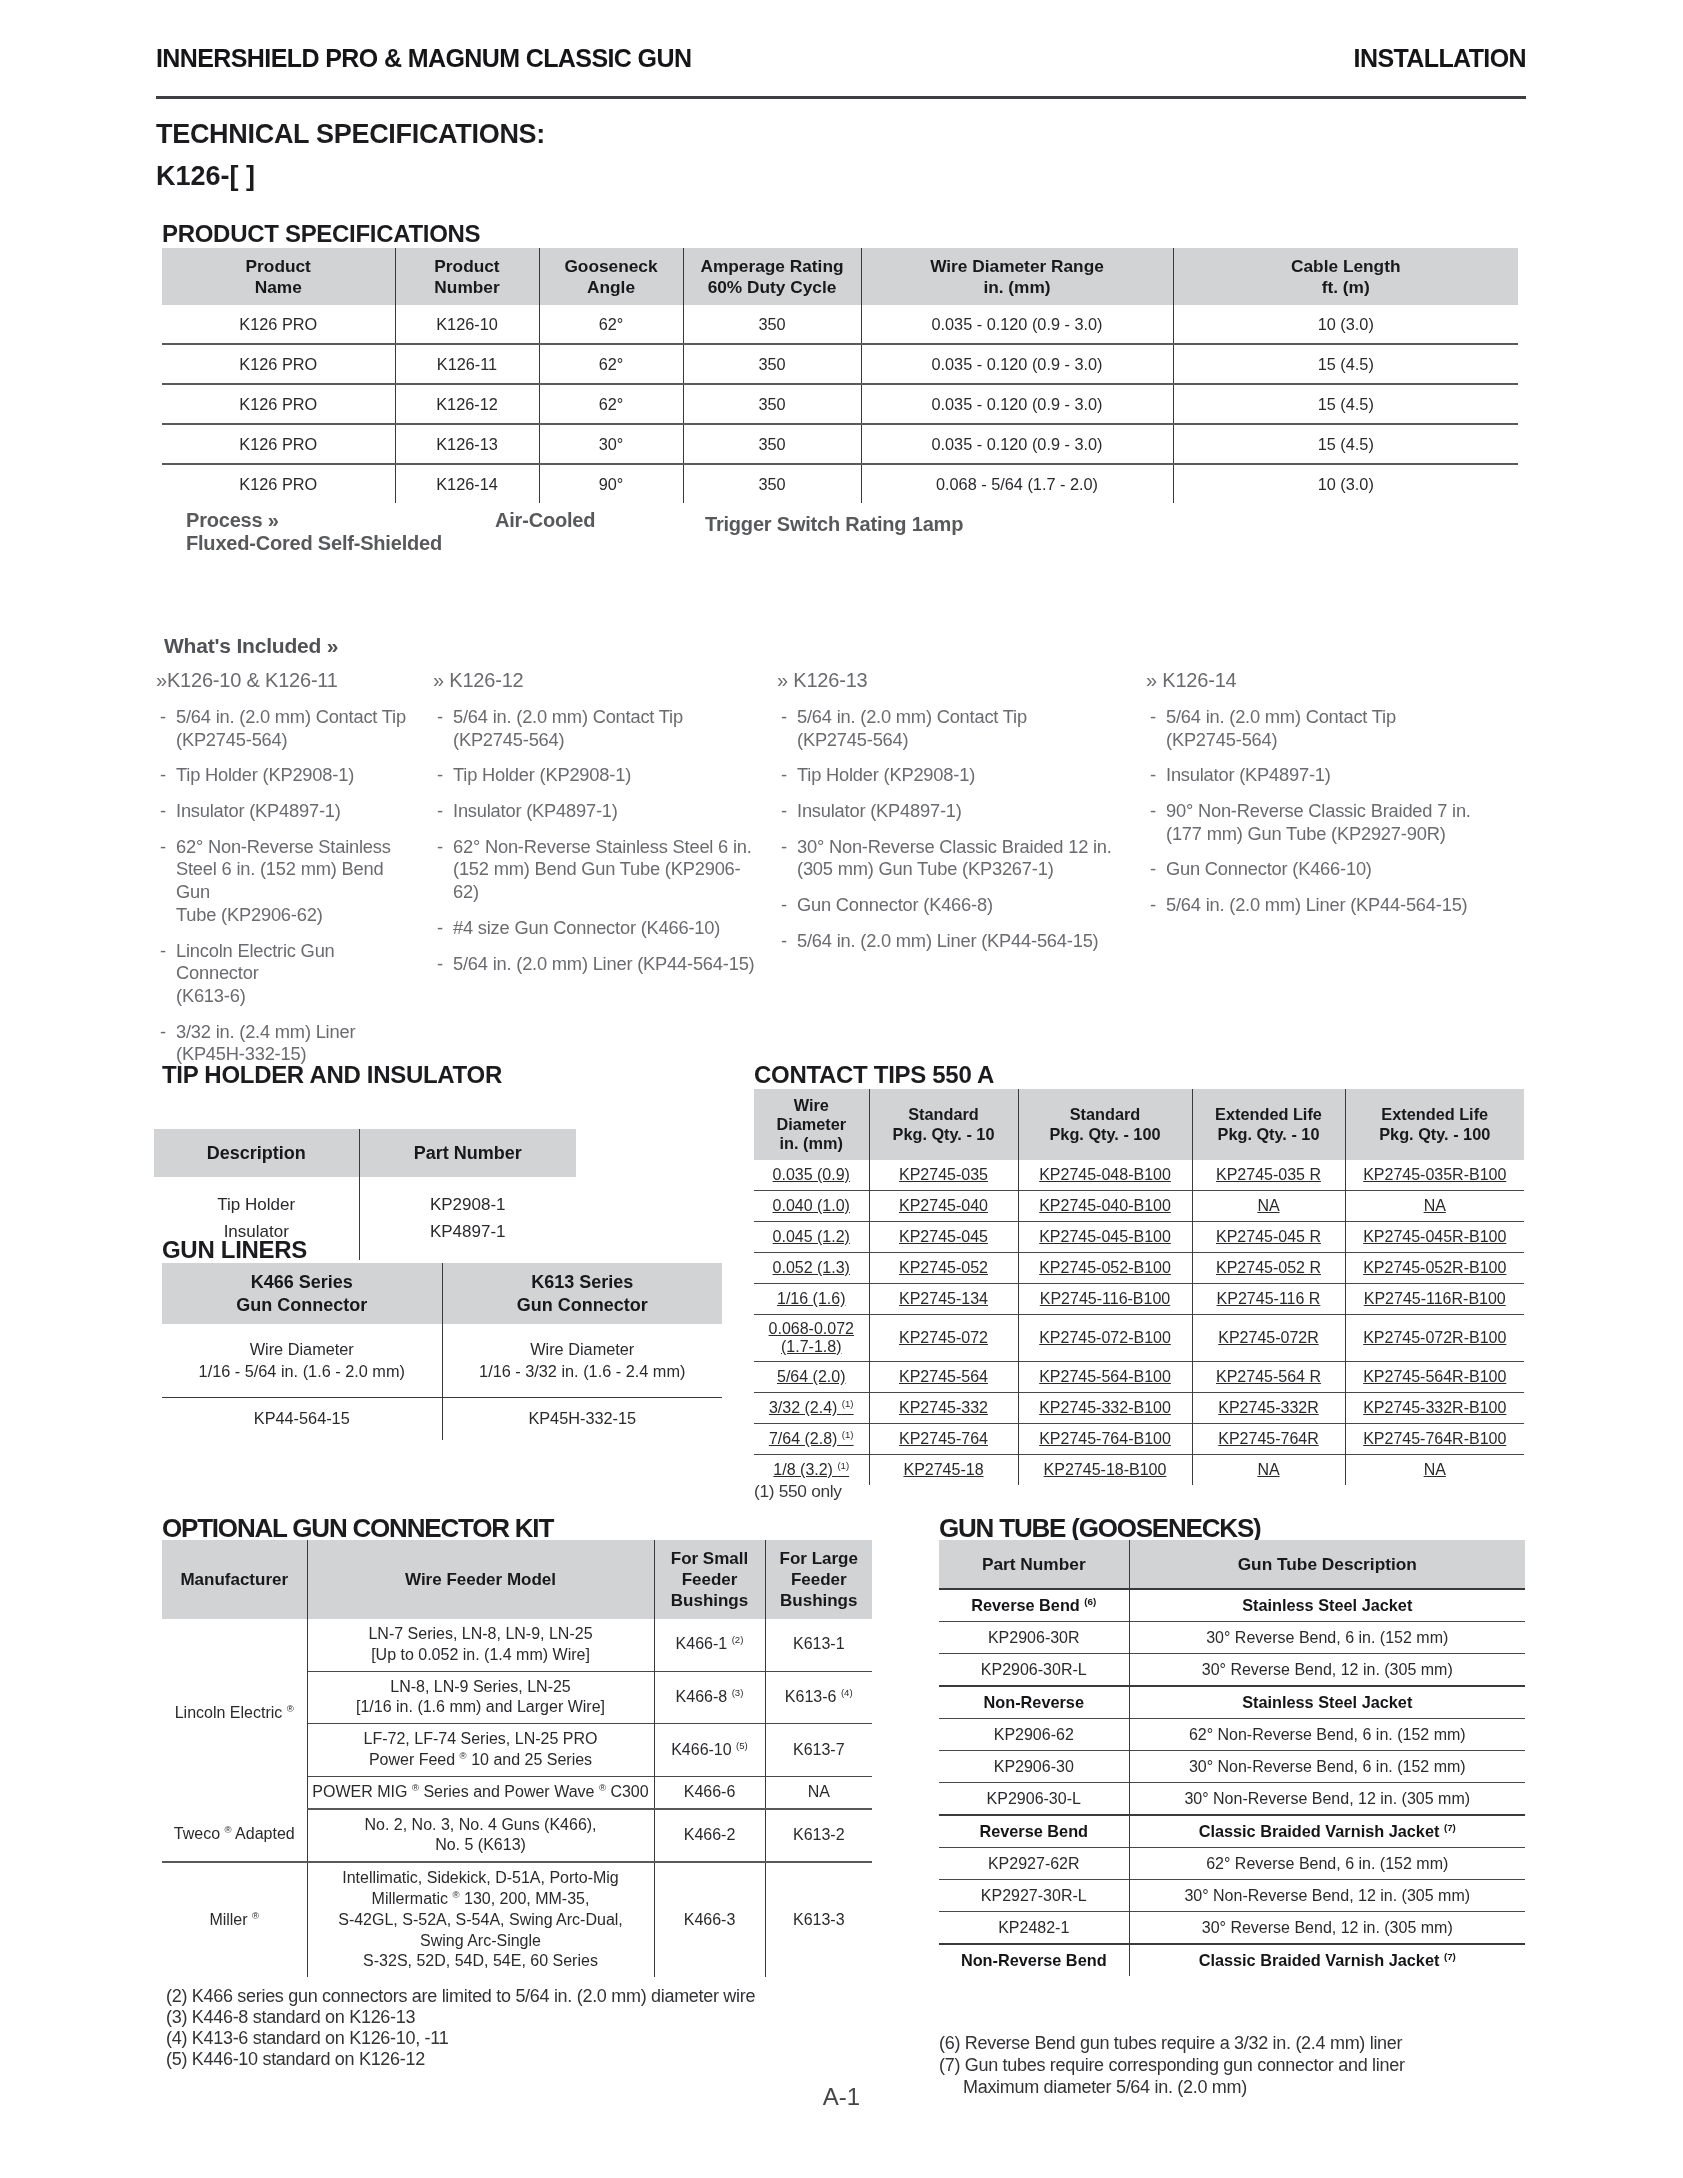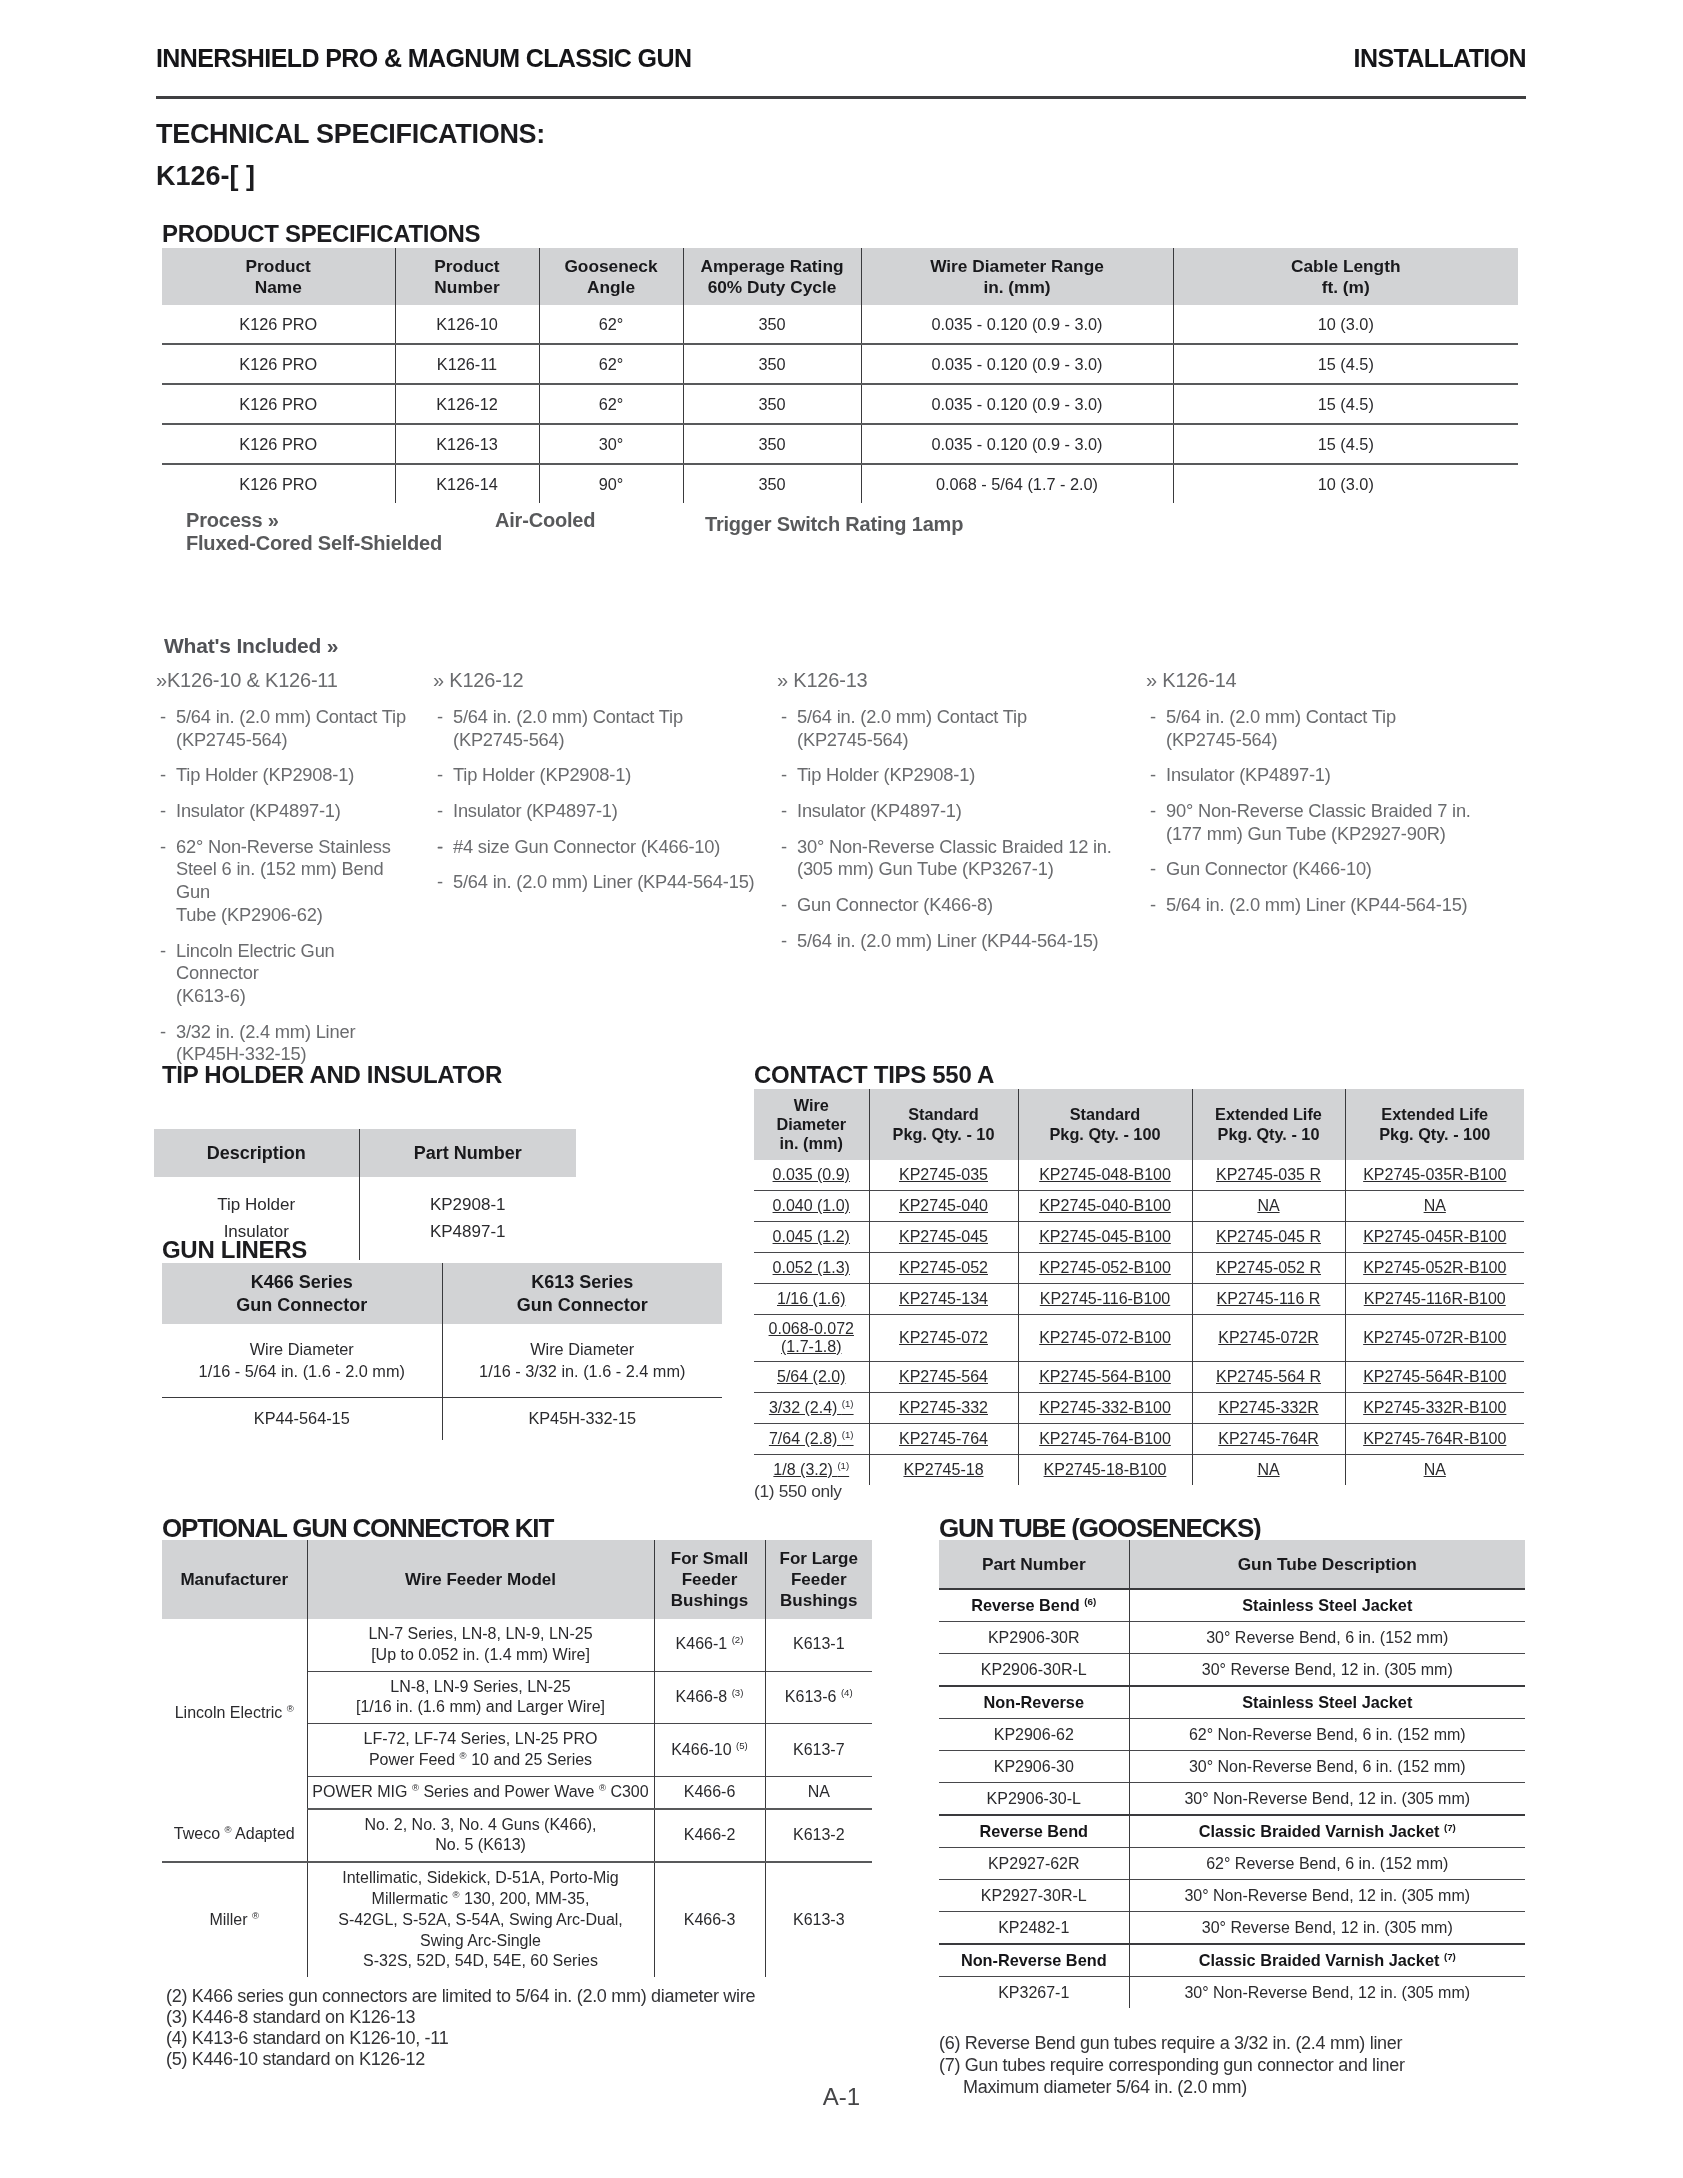--- a/index.html
+++ b/index.html
@@ -185,21 +185,21 @@
     <div class="wi-item"><span class="dash">-</span><span>Insulator (KP4897-1)</span></div>
     <div class="wi-item"><span class="dash">-</span><span>62° Non-Reverse Stainless<br>Steel 6 in. (152 mm) Bend Gun<br>Tube (KP2906-62)</span></div>
     <div class="wi-item"><span class="dash">-</span><span>Lincoln Electric Gun Connector<br>(K613-6)</span></div>
     <div class="wi-item"><span class="dash">-</span><span>3/32 in. (2.4 mm) Liner<br>(KP45H-332-15)</span></div>
   </div>
 <div class="abs wi-col" style="left:433px;width:333px;" id="wi-col-1">
     <div class="wi-head">» K126-12</div>
     <div class="wi-item"><span class="dash">-</span><span>5/64 in. (2.0 mm) Contact Tip<br>(KP2745-564)</span></div>
     <div class="wi-item"><span class="dash">-</span><span>Tip Holder (KP2908-1)</span></div>
     <div class="wi-item"><span class="dash">-</span><span>Insulator (KP4897-1)</span></div>
-    <div class="wi-item"><span class="dash">-</span></div>
+    <div class="wi-item"><span class="dash">-</span><span>62° Non-Reverse Stainless Steel 6 in.<br>(152 mm) Bend Gun Tube (KP2906-62)</span></div>
     <div class="wi-item"><span class="dash">-</span><span>#4 size Gun Connector (K466-10)</span></div>
     <div class="wi-item"><span class="dash">-</span><span>5/64 in. (2.0 mm) Liner (KP44-564-15)</span></div>
   </div>
 <div class="abs wi-col" style="left:777px;width:348px;" id="wi-col-2">
     <div class="wi-head">» K126-13</div>
     <div class="wi-item"><span class="dash">-</span><span>5/64 in. (2.0 mm) Contact Tip<br>(KP2745-564)</span></div>
     <div class="wi-item"><span class="dash">-</span><span>Tip Holder (KP2908-1)</span></div>
     <div class="wi-item"><span class="dash">-</span><span>Insulator (KP4897-1)</span></div>
     <div class="wi-item"><span class="dash">-</span><span>30° Non-Reverse Classic Braided 12 in.<br>(305 mm) Gun Tube (KP3267-1)</span></div>
     <div class="wi-item"><span class="dash">-</span><span>Gun Connector (K466-8)</span></div>
@@ -473,24 +473,20 @@
           <td class="vline">30° Non-Reverse Bend, 12 in. (305 mm)</td>
         </tr>
         <tr>
           <td>KP2482-1</td>
           <td class="vline">30° Reverse Bend, 12 in. (305 mm)</td>
         </tr>
         <tr class="subhead">
           <td>Non-Reverse Bend</td>
           <td class="vline">Classic Braided Varnish Jacket <sup>(7)</sup></td>
         </tr>
-        <tr>
-          <td>KP3267-1</td>
-          <td class="vline">30° Non-Reverse Bend, 12 in. (305 mm)</td>
-        </tr>
       </tbody>
   </table>
 </div>
 <div class="abs gt-foot" id="gt-foot">
     <div>(6) Reverse Bend gun tubes require a 3/32 in. (2.4 mm) liner</div>
     <div>(7) Gun tubes require corresponding gun connector and liner</div>
     <div class="cont">Maximum diameter 5/64 in. (2.0 mm)</div>
   </div>
 
 <div class="abs page-num">A-1</div>

